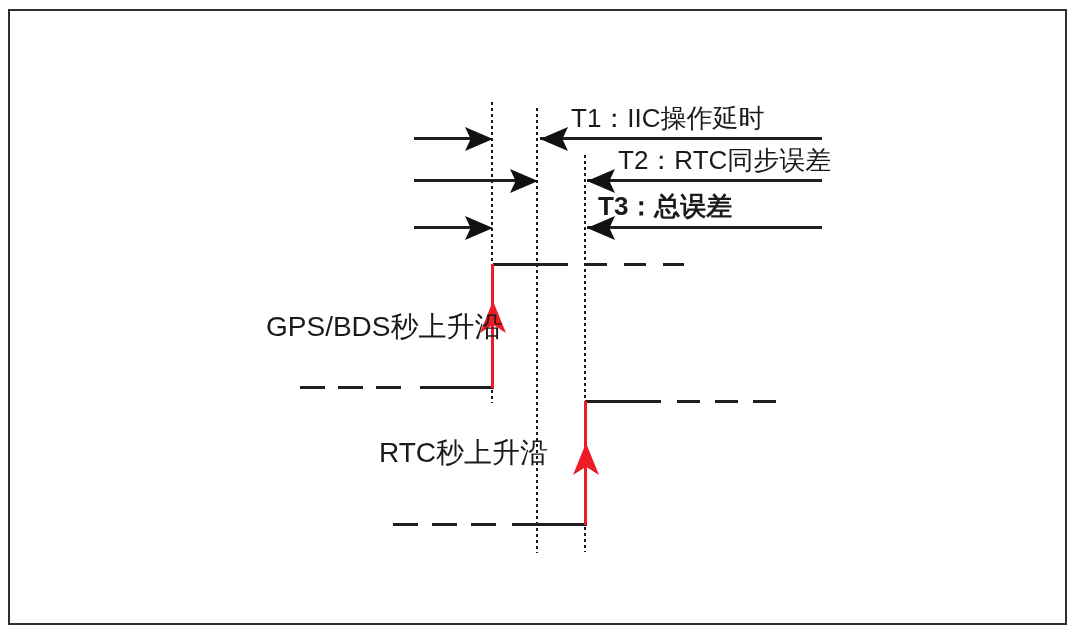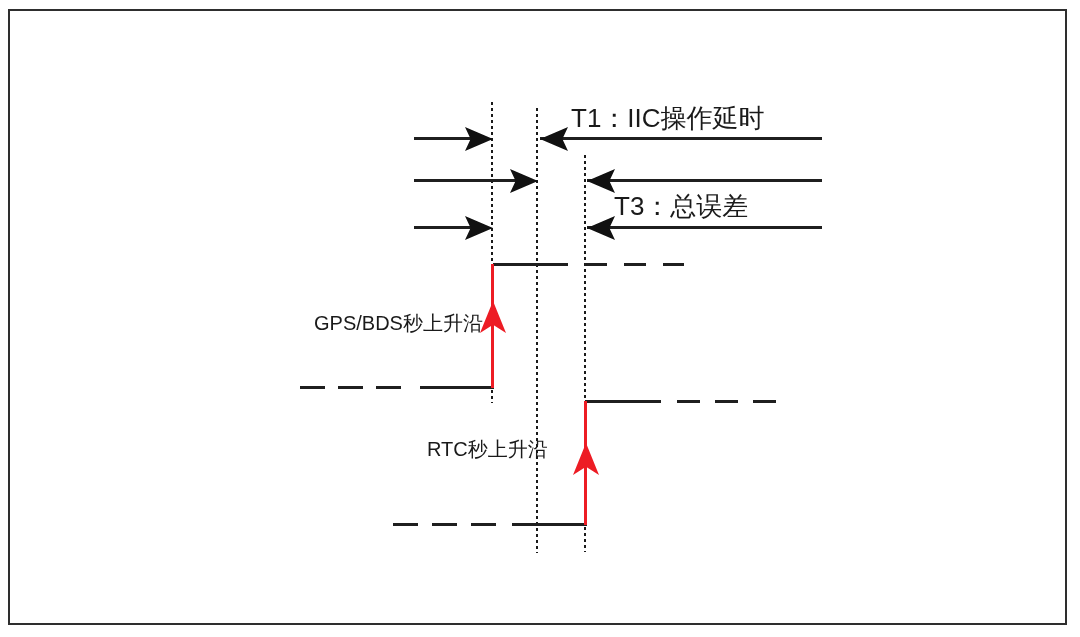--- a/index.html
+++ b/index.html
@@ -55,22 +55,21 @@
     clip-path: polygon(50% 0, 100% 100%, 50% 74%, 0 100%);
   }
   .lbl {
     position: absolute;
     color: #1a1a1a;
     white-space: nowrap;
     font-size: 26px;
     line-height: 1.1;
   }
   .lbl-sig {
-    font-size: 20px;
-    margin-left: 48px;
+    font-size: 28px;
   }
 </style>
 </head>
 <body>
 
 <div id="canvas">
 
   <div class="frame"></div>
 
   <div class="vdot" style="left:491px; top:102px; height:301px;"></div>
@@ -80,26 +79,27 @@
   <div class="hline" style="left:414px; top:137px; width:58px;"></div>
   <div class="arrowhead ah-right" style="left:465px; top:127px;"></div>
   <div class="hline" style="left:540px; top:137px; width:282px;"></div>
   <div class="arrowhead ah-left" style="left:540px; top:127px;"></div>
   <div class="lbl" style="left:571px; top:104px;">T1：IIC操作延时</div>
 
   <div class="hline" style="left:414px; top:179px; width:102px;"></div>
   <div class="arrowhead ah-right" style="left:510px; top:169px;"></div>
   <div class="hline" style="left:587px; top:179px; width:235px;"></div>
   <div class="arrowhead ah-left" style="left:587px; top:169px;"></div>
+  <div class="lbl" style="left:618px; top:146px;">T2：RTC同步误差</div>
 
   <div class="hline" style="left:414px; top:226px; width:58px;"></div>
   <div class="arrowhead ah-right" style="left:465px; top:216px;"></div>
   <div class="hline" style="left:587px; top:226px; width:235px;"></div>
   <div class="arrowhead ah-left" style="left:587px; top:216px;"></div>
-  <div class="lbl" style="left:614px; top:192px;">T3：总误差</div>
+  <div class="lbl" style="left:598px; top:192px;font-weight:bold;">T3：总误差</div>
 
   <div class="hline" style="left:493px; top:263px; width:75px;"></div>
   <div class="hdash" style="left:585px; top:263px; width:99px; background: repeating-linear-gradient(to right, #1f1f1f 0 22px, transparent 22px 39px);"></div>
   <div class="hdash" style="left:300px; top:386px; width:103px; background: repeating-linear-gradient(to right, #1f1f1f 0 25px, transparent 25px 38px);"></div>
   <div class="hline" style="left:420px; top:386px; width:74px;"></div>
   <div class="redline" style="left:491px; top:264px; height:124px; background:#ed1c24;"></div>
   <div class="red-arrow-up" style="left:480px; top:301px; background:#ed1c24;"></div>
   <div class="lbl lbl-sig" style="left:266px; top:312px;">GPS/BDS秒上升沿</div>
 
   <div class="hline" style="left:585px; top:400px; width:76px;"></div>

